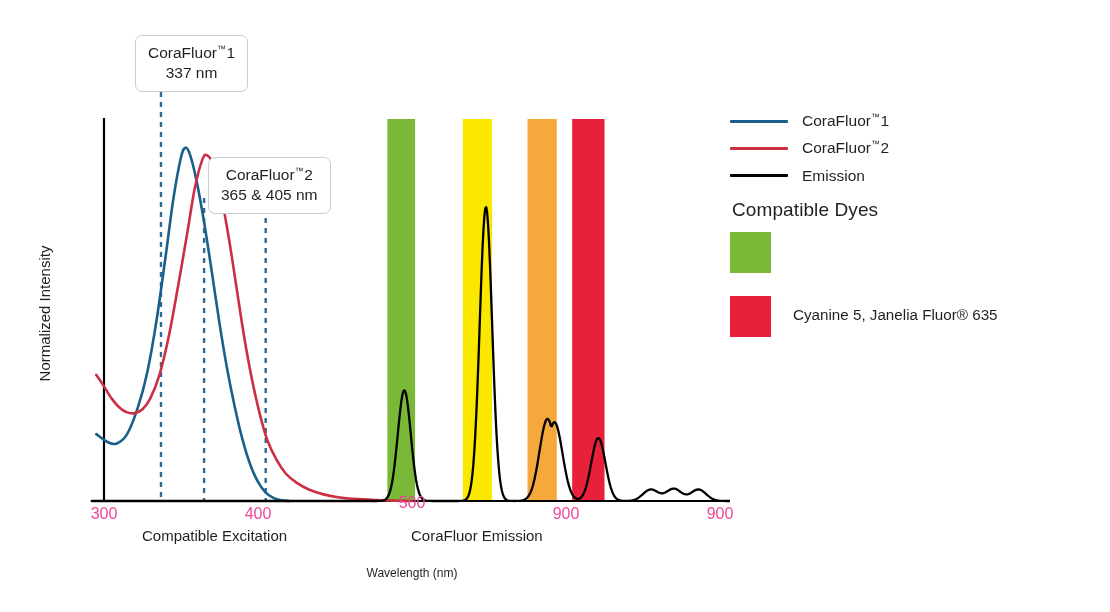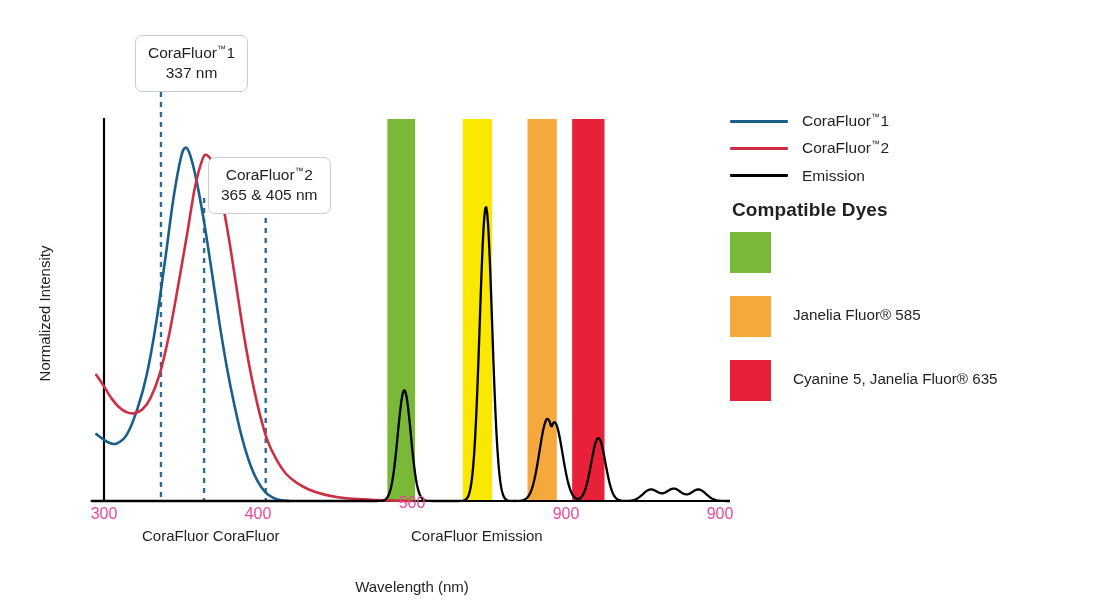--- a/index.html
+++ b/index.html
@@ -40,43 +40,43 @@
   
   .axis-tick{
     position:absolute;font-size:16px;color:#ec4899;
     text-align:center;width:60px;
   }
   .range-label{
     position:absolute;font-size:15px;color:#231f20;
     text-align:center;white-space:nowrap;
   }
   #xaxis-title{
-    position:absolute;font-size:15px;color:#231f20;
-    text-align:center;width:300px;left:262px;top:566px;margin-top:12px;
+    position:absolute;font-size:12px;color:#231f20;
+    text-align:center;width:300px;left:262px;top:566px;
   }
   #yaxis-title{
     position:absolute;font-size:15px;color:#231f20;
     left:-46px;top:305px;width:180px;text-align:center;
     transform:rotate(-90deg);transform-origin:center center;
     white-space:nowrap;
   }
 
   
   .legend{position:absolute;left:730px;top:108px;width:380px;}
   .legend-row{
     display:flex;align-items:center;height:27px;
   }
   .legend-swatch-line{
     width:58px;height:2.4px;margin-right:14px;flex:0 0 58px;border-radius:1px;
   }
   .legend-label{font-size:15.5px;color:#231f20;white-space:nowrap;}
 
   .dyes-title{
     position:absolute;left:732px;top:199px;
-    font-size:19px;font-weight:bold;color:#231f20;letter-spacing:.1px;
+    font-size:19px;font-weight:normal;color:#231f20;letter-spacing:.1px;
   }
   .dyes-list{position:absolute;left:730px;top:232px;width:380px;}
   .dye-row{
     display:flex;align-items:flex-start;margin-bottom:23px;
   }
   .dye-swatch{
     width:41px;height:41px;flex:0 0 41px;margin-right:22px;
   }
   .dye-label{
     font-size:15.2px;color:#231f20;line-height:1.32;padding-top:9px;
@@ -113,21 +113,21 @@
       <span class="l1"><span>CoraFluor</span><span class="tm">™</span><span>2</span></span>
       <span class="l2">365 &amp; 405 nm</span>
     </div>
 
     <div class="axis-tick" id="tick-0" style="left:74px;top:505px;">300</div>
     <div class="axis-tick" id="tick-1" style="left:228px;top:505px;">400</div>
     <div class="axis-tick" id="tick-2" style="left:382px;top:494px;">500</div>
     <div class="axis-tick" id="tick-3" style="left:536px;top:505px;">900</div>
     <div class="axis-tick" id="tick-4" style="left:690px;top:505px;">900</div>
 
-    <div class="range-label" style="left:142px;top:527px;">CoraFluor CoraFluor</div>
+    <div class="range-label" style="left:142px;top:527px;">Compatible Excitation</div>
     <div class="range-label" style="left:411px;top:527px;">CoraFluor Emission</div>
 
     <div id="xaxis-title">Wavelength (nm)</div>
     <div id="yaxis-title">Normalized Intensity</div>
   </div>
 
   <div class="legend">
     <div class="legend-row">
       <span class="legend-swatch-line" id="lg-sw-0" style="background: rgb(26, 95, 138);"></span>
       <span class="legend-label"><span>CoraFluor</span><span class="tm">™</span><span>1</span></span>
@@ -142,22 +142,18 @@
     </div>
   </div>
 
   <div class="dyes-title">Compatible Dyes</div>
 
   <div class="dyes-list">
     <div class="dye-row">
       <span class="dye-swatch" id="dy-sw-0" style="background: rgb(122, 184, 56);"></span>
     </div>
     <div class="dye-row">
-      <span class="dye-swatch" id="dy-sw-2" style="background: rgb(245, 168, 60);"></span>
-      <span class="dye-label">Janelia Fluor® 585</span>
-    </div>
-    <div class="dye-row">
       <span class="dye-swatch" id="dy-sw-3" style="background: rgb(232, 32, 58);"></span>
       <span class="dye-label">Cyanine 5, Janelia Fluor® 635</span>
     </div>
   </div>
 
 </div>
 
 </body></html>

